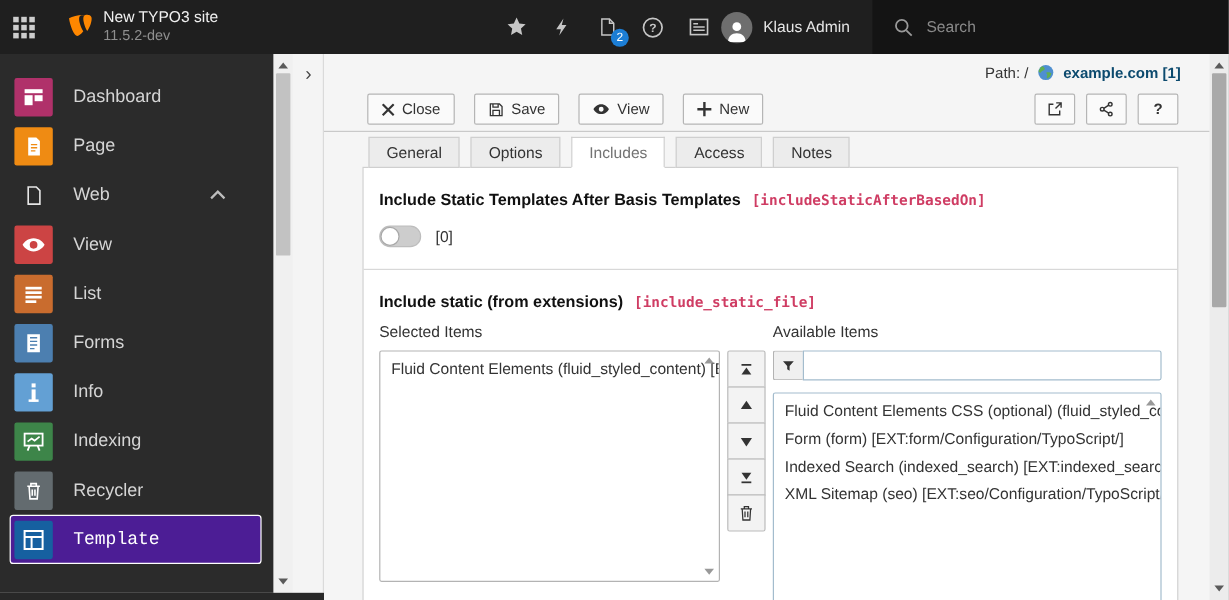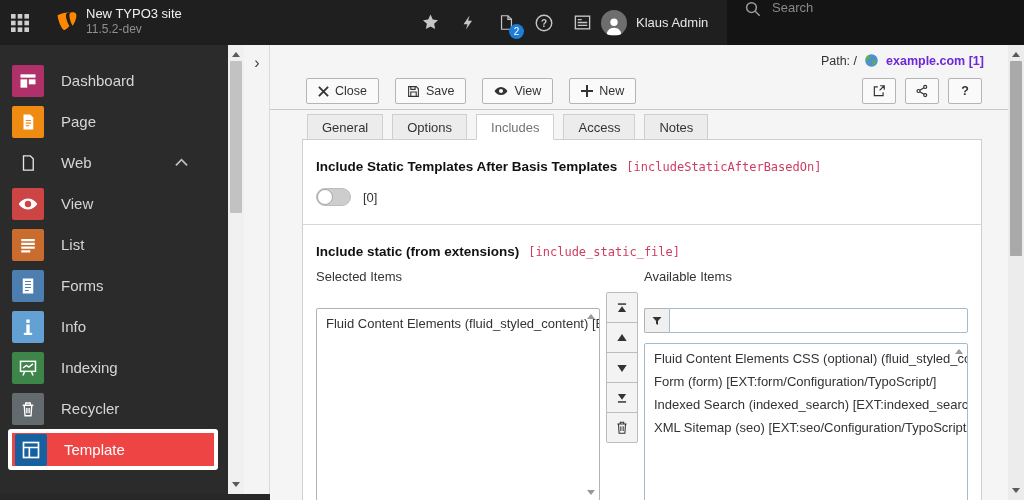--- a/index.html
+++ b/index.html
@@ -12,31 +12,31 @@
   .tb-logo { position:absolute; left:49px; top:7px; width:31px; height:31px; }
   .tb-titles { position:absolute; left:86px; top:6px; line-height:1.25; }
   .tb-title { font-size:13px; color:#f0f0f0;text-align:center; }
   .tb-version { font-size:12px; color:#8f8f8f; }
   .tb-icons { position:absolute; left:418px; top:0; height:45px; display:flex; align-items:center; gap:14px; }
   .tb-iconbtn { position:relative; width:24px; height:24px; display:flex; align-items:center; justify-content:center; background:none; border:none; cursor:pointer; }
   .tb-badge { position:absolute; right:-6px; bottom:-4px; min-width:15px; height:15px; border-radius:8px; color:#fff; font-size:10px; line-height:15px; text-align:center; }
   .tb-user { position:absolute; left:601px; top:0; height:45px; display:flex; align-items:center; gap:9px; }
   .tb-avatar { width:26px; height:26px; border-radius:50%; background:#6e6e6e; display:flex; align-items:flex-end; justify-content:center; overflow:hidden; }
   .tb-username { font-size:13px; color:#e6e6e6; }
-  .tb-search { position:absolute; left:727px; top:0; width:297px; height:45px; background:#141414; display:flex; align-items:flex-start; padding-left:17px; gap:10px; }
+  .tb-search { position:absolute; left:727px; top:0; width:297px; height:45px; background:#141414; display:flex; align-items:center; padding-left:17px; gap:10px; }
   .tb-search input { background:transparent; border:none; outline:none; color:#cfcfcf; font-size:13px; width:210px; font-family:"Liberation Sans",sans-serif; }
   .tb-search input::placeholder { color:#8a8a8a; }
 
   
   .sidebar { position:absolute; left:0; top:45px; width:228px; height:449px; background:#2b2b2b; padding-top:15px; }
   .mitem { display:flex; align-items:center; height:41px; padding-left:12px; padding-right:22px; cursor:pointer; }
   .mitem .micon { width:32px; height:32px; border-radius:2px; display:flex; align-items:center; justify-content:center; flex:none; }
   .mitem .micon.plain { background:transparent !important; }
   .mitem .mlabel { margin-left:17px; font-size:15px; color:#d5d5d5; white-space:nowrap; }
-  .mitem.active { background:#ef4444; border:4px solid #ffffff; border-radius:3px; margin:0 10px 0 8px; padding-left:3px; padding-right:6px; }
+  .mitem.active { background:#4c1d95; border:1px solid #ffffff; border-radius:3px; margin:0 10px 0 8px; padding-left:3px; padding-right:6px;font-family:Liberation Mono, monospace; }
   .mitem.active .mlabel { color:#fff; }
   .chevron-up { margin-left:auto; margin-right:18px; }
 
   
   .sb { position:absolute; background:#f0f0f0; }
   .sb-side { left:228px; top:45px; width:16px; height:449px; }
   .sb-main { left:1008px; top:45px; width:16px; height:455px; background:#ececec; }
   .sb .thumb { position:absolute; left:2px; width:12px; background:#c2c2c2; border-radius:1px; }
   .sb-main .thumb { background:#a9a9a9; }
   .tri-up, .tri-down { position:absolute; left:4px; width:0; height:0; border-left:4px solid transparent; border-right:4px solid transparent; }
@@ -44,44 +44,44 @@
   .tri-down { border-top:5px solid #5a5a5a; }
 
   .pagetree-strip { position:absolute; left:244px; top:45px; width:26px; height:449px; background:#f4f4f4; border-right:1px solid #dadada; }
   .pt-toggle { position:absolute; left:0; top:6px; width:26px; height:24px; background:none; border:none; font-size:16px; color:#444; cursor:pointer; }
   .dark-footer { position:absolute; left:0; top:494px; width:270px; height:6px; background:#282828; }
 
   
   .main { position:absolute; left:270px; top:45px; width:738px; height:455px; background:#f5f5f5; }
   .docheader { position:relative; height:65px; border-bottom:1px solid #c9c9c9; }
   .path-row { position:absolute; top:8px; right:24px; display:flex; align-items:center; gap:7px; font-size:12.5px; color:#333; }
-  .path-row b { color:#6d28d9; }
+  .path-row b { color:#0c4a6e; }
   .btn-row { position:absolute; top:33px; left:36px; display:flex; gap:16px; }
   .btn-row-right { position:absolute; top:33px; right:26px; display:flex; gap:9px; }
   .t3btn { height:26px; display:flex; align-items:center; gap:6px; padding:0 11px; background:#fafafa; border:1px solid #b5b5b5; border-radius:2px; font-size:12.5px; color:#333; cursor:pointer; font-family:"Liberation Sans",sans-serif; }
   .t3btn.square { width:34px; justify-content:center; padding:0; font-weight:bold; }
 
   
   .tabs { position:absolute; left:37px; top:69px; display:flex; z-index:2; }
   .tab { padding:5px 14px 4px; font-size:13px; color:#333; background:#ececec; border:1px solid #cfcfcf; margin-right:9px; cursor:pointer; height:26px; }
   .tab.active { background:#fff; border-bottom-color:#fff; color:#737373; }
 
   
   .panel { position:absolute; left:32px; top:94px; width:680px; height:420px; background:#fff; border:1px solid #cfcfcf; }
   .psec { padding:19px 13px 18px; }
   .field-head { display:flex; align-items:baseline; }
   .field-label { font-size:13.5px; font-weight:bold; color:#111; }
-  .field-code { font-family:"DejaVu Sans Mono", monospace; font-size:12px; margin-left:9px; font-weight:normal; }
+  .field-code { font-family:"DejaVu Sans Mono", monospace; font-size:12px; margin-left:9px; font-weight:bold; }
   .divider { border:0; border-top:1px solid #d8d8d8; }
   .toggle-row { margin-top:14px; display:flex; align-items:center; gap:12px; font-size:13px; color:#333; }
   .toggle { width:35px; height:18px; border-radius:9px; background:#cdcdcd; position:relative; cursor:pointer; border:1px solid #bdbdbd; }
   .toggle .knob { position:absolute; left:0; top:0; width:16px; height:16px; border-radius:50%; background:#fff; border:1px solid #a8a8a8; }
 
   .cols { display:flex; margin-top:10px; }
-  .col-label { font-size:13px; color:#333; height:17px; margin-bottom:22px; }
+  .col-label { font-size:13px; color:#333; height:17px; margin-bottom:6px; }
   .col-selected { width:284px; }
   .col-buttons { width:52px; display:flex; flex-direction:column; align-items:center; padding-top:23px; }
   .col-available { width:324px; }
 
   .listbox { position:relative; background:#fff; border:1px solid #b3b3b3; border-radius:2px; overflow:hidden; padding-top:3px; }
   .listbox.blue { border-color:#a3bccd; }
   .sel-box { height:193px; }
   .avail-box { height:186px; }
   .opt { font-size:13px; color:#333; padding:4px 9px; white-space:nowrap; overflow:hidden; cursor:pointer; }
   .fsb-up { position:absolute; right:4px; top:5px; width:0; height:0; border-left:4px solid transparent; border-right:4px solid transparent; border-bottom:5px solid #999; }

